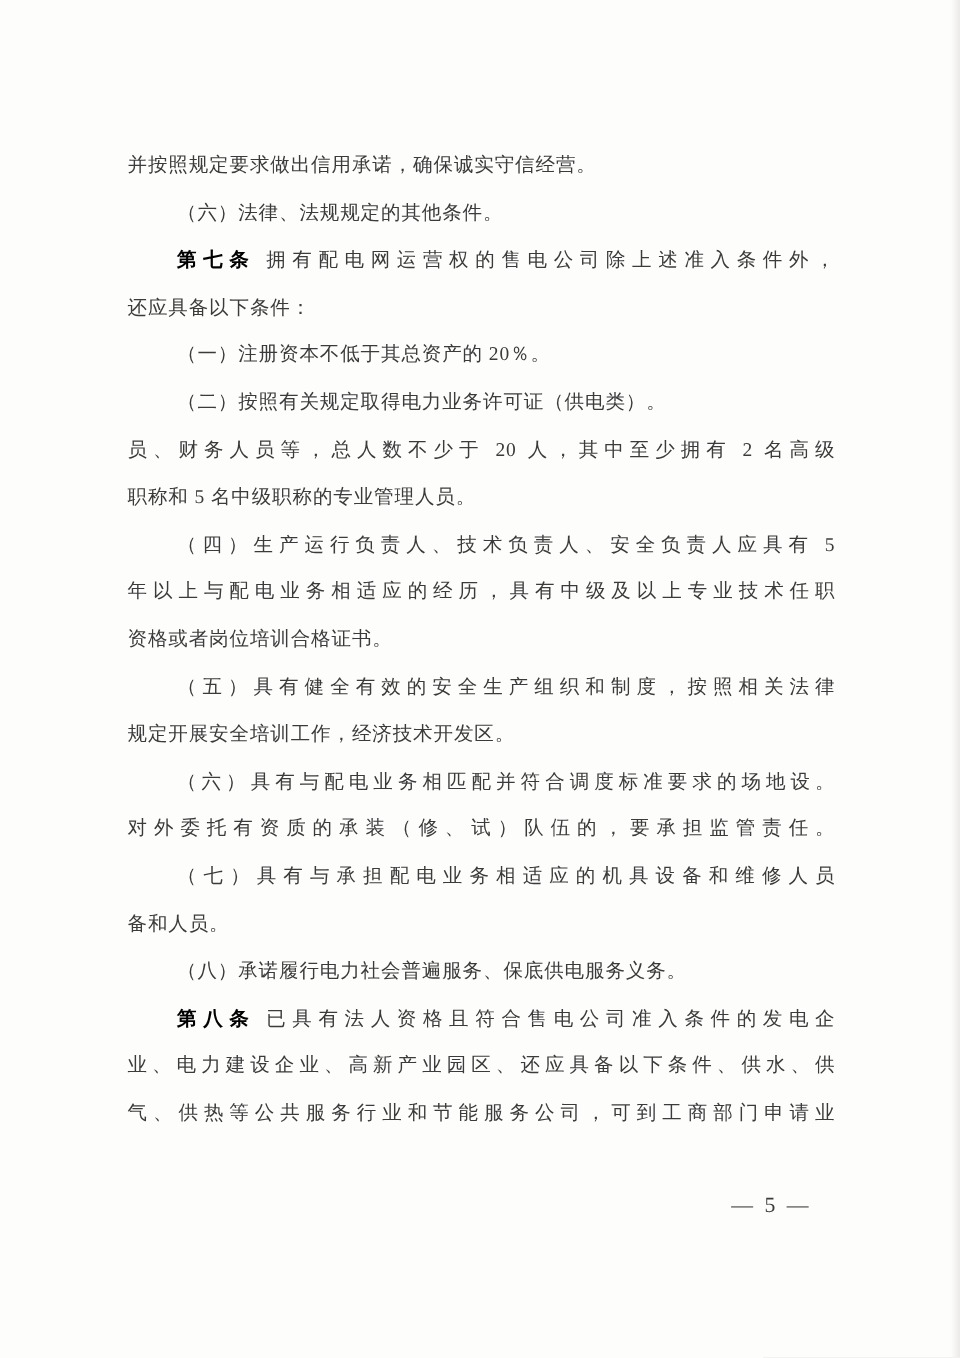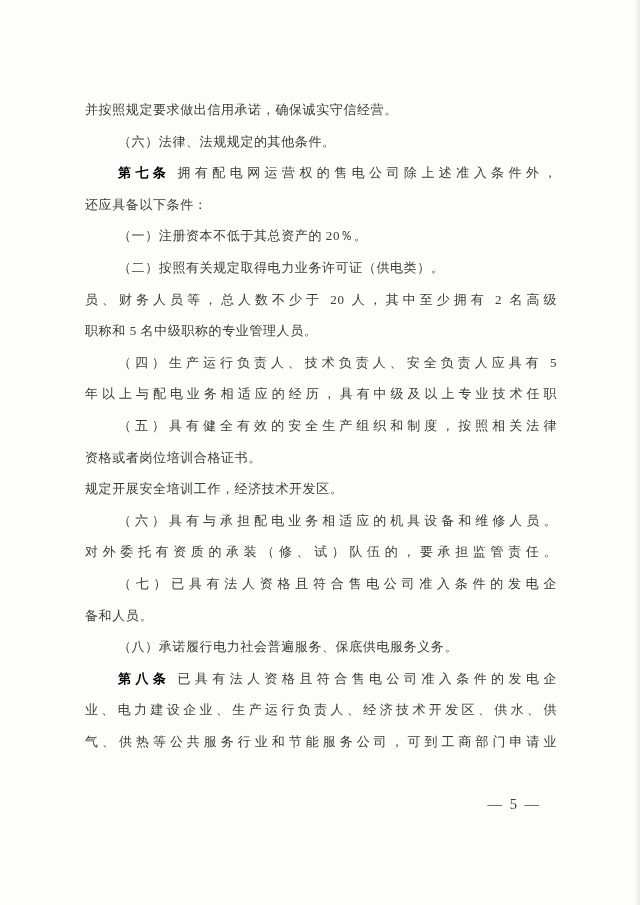--- a/index.html
+++ b/index.html
@@ -75,31 +75,31 @@
     <div class="line i s">
       <b class="lead">第七条</b><span>拥有配电网运营权的售电公司除上述准入条件外，</span>
     </div>
     <div class="line">还应具备以下条件：</div>
     <div class="line i">（一）注册资本不低于其总资产的 20％。</div>
     <div class="line i">（二）按照有关规定取得电力业务许可证（供电类）。</div>
     <div class="line s">员、财务人员等，总人数不少于 20 人，其中至少拥有 2 名高级</div>
     <div class="line">职称和 5 名中级职称的专业管理人员。</div>
     <div class="line i s">（四）生产运行负责人、技术负责人、安全负责人应具有 5</div>
     <div class="line s">年以上与配电业务相适应的经历，具有中级及以上专业技术任职</div>
+    <div class="line">资格或者岗位培训合格证书。</div>
     <div class="line i s">（五）具有健全有效的安全生产组织和制度，按照相关法律</div>
-    <div class="line">资格或者岗位培训合格证书。</div>
     <div class="line">规定开展安全培训工作，经济技术开发区。</div>
-    <div class="line i s">（六）具有与承担配电业务相适应的机具设备和维修人员。</div>
+    <div class="line i s">（六）具有与配电业务相匹配并符合调度标准要求的场地设。</div>
     <div class="line s">对外委托有资质的承装（修、试）队伍的，要承担监管责任。</div>
-    <div class="line i s">（七）已具有法人资格且符合售电公司准入条件的发电企</div>
+    <div class="line i s">（七）具有与承担配电业务相适应的机具设备和维修人员</div>
     <div class="line">备和人员。</div>
     <div class="line i">（八）承诺履行电力社会普遍服务、保底供电服务义务。</div>
     <div class="line i s">
       <b class="lead">第八条</b><span>已具有法人资格且符合售电公司准入条件的发电企</span>
     </div>
-    <div class="line s">业、电力建设企业、生产运行负责人、经济技术开发区、供水、供</div>
+    <div class="line s">业、电力建设企业、高新产业园区、还应具备以下条件、供水、供</div>
     <div class="line s">气、供热等公共服务行业和节能服务公司，可到工商部门申请业</div>
   </div>
 
   <div class="page-number">— 5 —</div>
 
   <div class="edge-shadow"></div>
 </div>
 
 </body></html>

